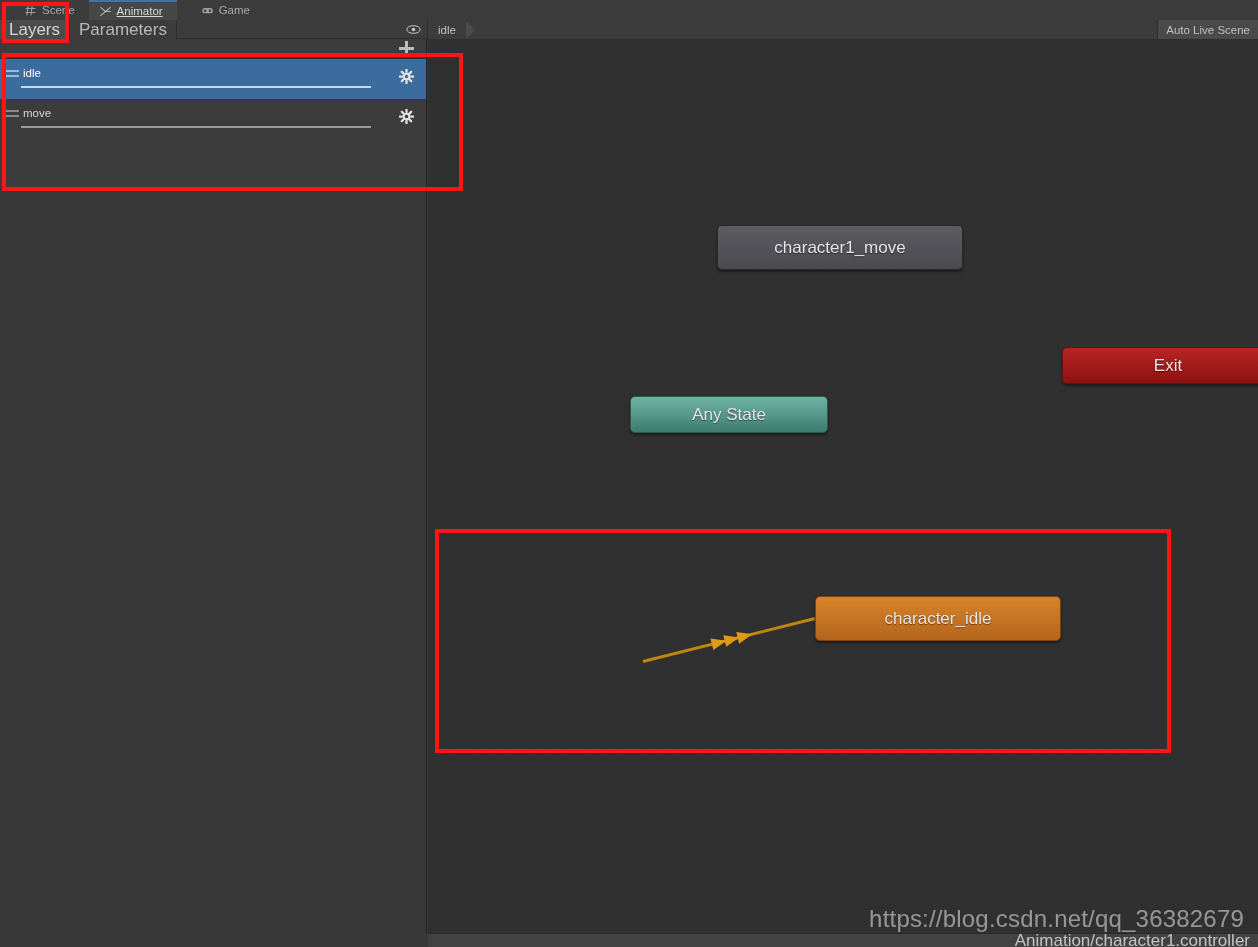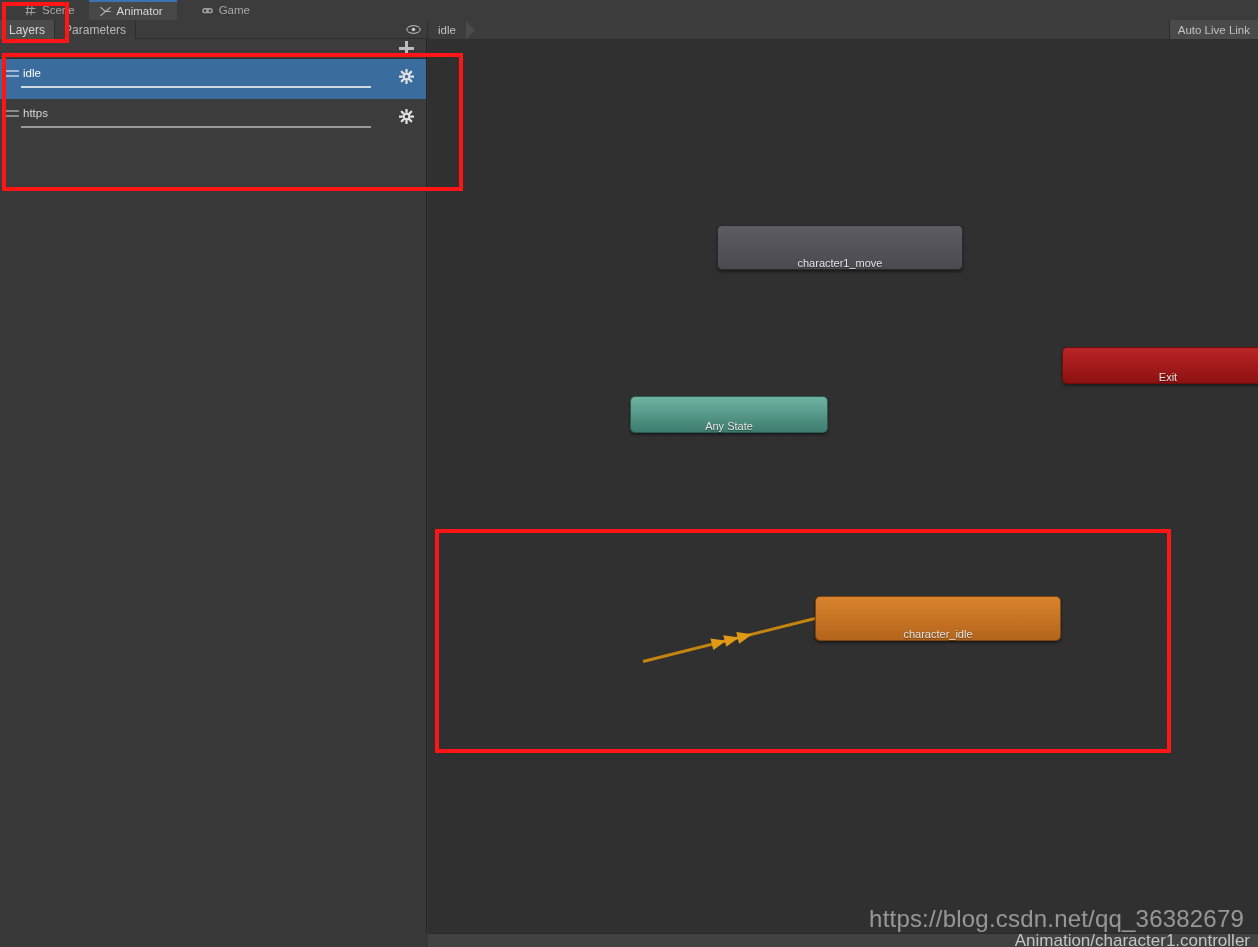--- a/index.html
+++ b/index.html
@@ -40,20 +40,21 @@
     height: 20px;
     position: relative;
     white-space: nowrap;
   }
   .tab.inactive { color: #a8a8a8; margin-left: 14px; }
   .tab.active {
     background: #474747;
     color: #d8d8d8;
     border-top: 2px solid #3b74b1;
     padding-top: 0;
+    text-decoration: underline;
   }
   .tab.active::after {
     content: "";
     position: absolute;
     left: 0; right: 0; bottom: -1px; height: 1px;
     background: #474747;
   }
   .tab-ico { width: 13px; height: 13px; display: block; opacity: .85; }
 
   
@@ -69,21 +70,21 @@
     width: 427px;
     height: 19px;
     display: flex;
     align-items: stretch;
     background: #3c3c3c;
     position: relative;
   }
   .subtab {
     display: flex; align-items: center;
     padding: 0 9px;
-    font-size: 12px;
+    font-size: 17px;
     color: #b9b9b9;
     border-right: 1px solid #2d2d2d;
   }
   .subtab.on { background: #4b4b4b; color: #d6d6d6; }
   .subtab.off { background: #3c3c3c; }
   .subfill { flex: 1; background: #3c3c3c; border-bottom: 1px solid #2d2d2d; }
   .eye-slot {
     width: 28px;
     display: flex; align-items: center; justify-content: center;
     background: #3c3c3c;
@@ -197,23 +198,23 @@
       repeating-linear-gradient(to right, #2f2f2f 0 1px, transparent 1px 14px),
       repeating-linear-gradient(to bottom, #2f2f2f 0 1px, transparent 1px 14px),
       repeating-linear-gradient(to right, #242424 0 1px, transparent 1px 70px),
       repeating-linear-gradient(to bottom, #242424 0 1px, transparent 1px 70px),
       #303030;
     overflow: hidden;
   }
 
   .node {
     position: absolute;
-    display: flex; align-items: flex-end; justify-content: center;
+    display: flex; align-items: center; justify-content: center;
     border-radius: 5px;
-    font-size: 11px;
+    font-size: 17px;
     color: #e6e6e6;
     box-shadow: 0 2px 3px rgba(0,0,0,.45);
     text-shadow: 0 1px 1px rgba(0,0,0,.5);
     white-space: nowrap;
   }
   .node-normal  { background: linear-gradient(to bottom, #5c5c62, #4a4a50); border: 1px solid #2a2a2e; }
   .node-default { background: linear-gradient(to bottom, #d8832c, #b4651c); border: 1px solid #7d4410; }
   .node-entry   { background: linear-gradient(to bottom, #2e9e4a, #0c6b2b); border: 1px solid #0a4d1f; }
   .node-exit    { background: linear-gradient(to bottom, #b92525, #8d1111); border: 1px solid #6d0d0d; }
   .node-any     { background: linear-gradient(to bottom, #6fb3a3, #3d7c6e); border: 1px solid #2b5c51; }
@@ -307,21 +308,21 @@
           <circle cx="9" cy="6" r="2.2" fill="#c6c6c6"></circle>
         </svg>
       </div>
     </div>
 
     <div class="rightsub">
       <div class="crumb">
         <span>idle</span>
         <span class="crumb-arrow"></span>
       </div>
-      <div class="live-link">Auto Live Link</div>
+      <div class="live-link">Auto Live Scene</div>
     </div>
 
   </div>
 
   <div class="leftpanel">
 
     <div class="addrow">
       <div class="plus"></div>
     </div>
 
@@ -347,21 +348,21 @@
             <line x1="4.4" y1="11.6" x2="2.9" y2="13.1"></line>
           </g>
         </svg>
       </div>
 
       <div class="layerrow">
         <div class="grip">
             <span></span>
             <span></span>
           </div>
-        <div class="layername">https</div>
+        <div class="layername">move</div>
         <div class="weightline"></div>
         <svg class="gear" viewBox="0 0 16 16">
           <circle cx="8" cy="8" r="3.1" fill="none" stroke="#e2e2e2" stroke-width="2.4"></circle>
           <g stroke="#e2e2e2" stroke-width="2.4" stroke-linecap="round">
             <line x1="8" y1="0.8" x2="8" y2="3"></line>
             <line x1="8" y1="13" x2="8" y2="15.2"></line>
             <line x1="0.8" y1="8" x2="3" y2="8"></line>
             <line x1="13" y1="8" x2="15.2" y2="8"></line>
             <line x1="2.9" y1="2.9" x2="4.4" y2="4.4"></line>
             <line x1="11.6" y1="11.6" x2="13.1" y2="13.1"></line>

